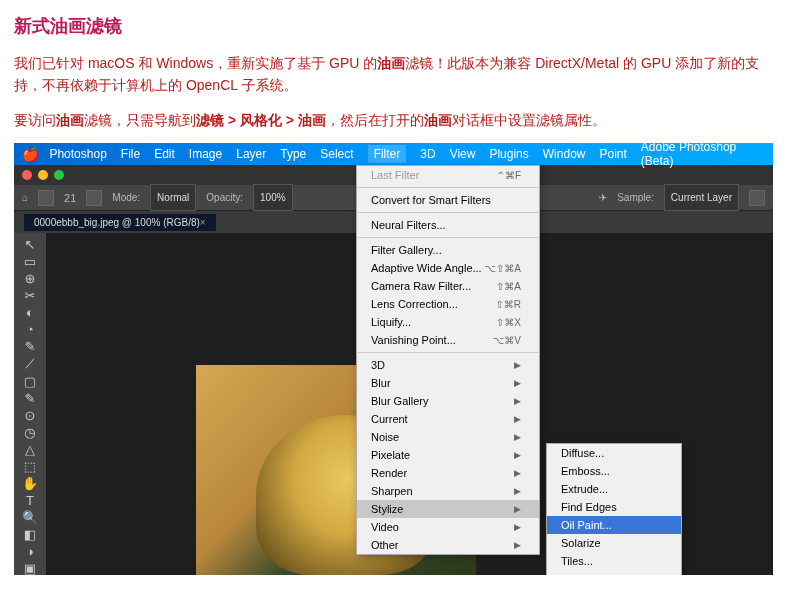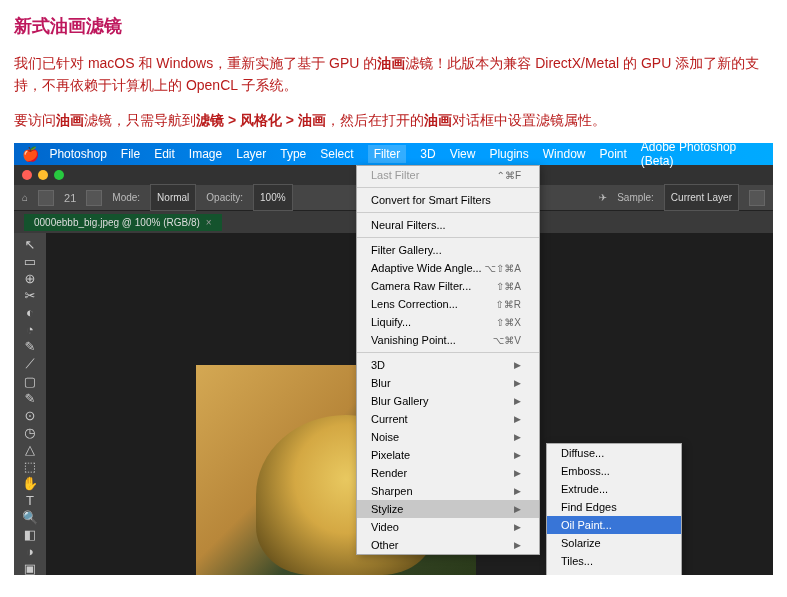--- a/index.html
+++ b/index.html
@@ -15,21 +15,21 @@
 .menubar-item.highlighted{background:rgba(255,255,255,0.2);padding:2px 6px;border-radius:0}
 .menubar-right{margin-left:auto}
 .titlebar{height:20px;background:#323232;display:flex;align-items:center;padding:0 8px}
 .traffic-lights{display:flex;gap:6px;margin-right:12px}
 .tl{width:10px;height:10px;border-radius:50%}
 .tl.red{background:#ff5f56}.tl.yellow{background:#ffbd2e}.tl.green{background:#27c93f}
 .optbar{height:26px;background:#454545;display:flex;align-items:center;padding:0 8px;color:#bbb;font-size:10px;gap:10px;border-bottom:1px solid #222}
 .opt-icon{width:16px;height:16px;background:#555;border:1px solid #666}
 .opt-sel{background:#333;border:1px solid #555;padding:7px 6px;color:#ddd;font-size:10px}
 .tab-bar{height:22px;background:#3a3a3a;display:flex;align-items:center;padding-left:10px}
-.doc-tab{background:#14532d;color:#ddd;padding:3px 10px;font-size:10px;display:flex;gap:6px}
+.doc-tab{background:#0f172a;color:#ddd;padding:3px 10px;font-size:10px;display:flex;gap:0}
 .doc-tab .x{color:#999;font-size:10px}
 .canvas-area{position:absolute;top:90px;left:32px;right:0;bottom:0;background:#1e1e1e}
 .toolbox{position:absolute;top:90px;left:0;width:32px;bottom:0;background:#454545;display:flex;flex-direction:column;align-items:center;padding-top:4px;gap:2px}
 .tool{width:24px;height:22px;display:flex;align-items:center;justify-content:center;color:#ccc;font-size:13px;cursor:pointer}
 .dropdown{position:absolute;background:#f0f0f0;border:1px solid #aaa;box-shadow:2px 2px 8px rgba(0,0,0,0.3);font-size:11px;color:#000}
 .dd-filter{top:22px;left:342px;width:184px}
 .dd-item{padding:3px 18px 3px 14px;display:flex;justify-content:space-between;align-items:center;cursor:default}
 .dd-item.disabled{color:#999}
 .dd-item.highlighted{background:#c8c8c8}
 .dd-sep{height:1px;background:#ccc;margin:3px 0}

